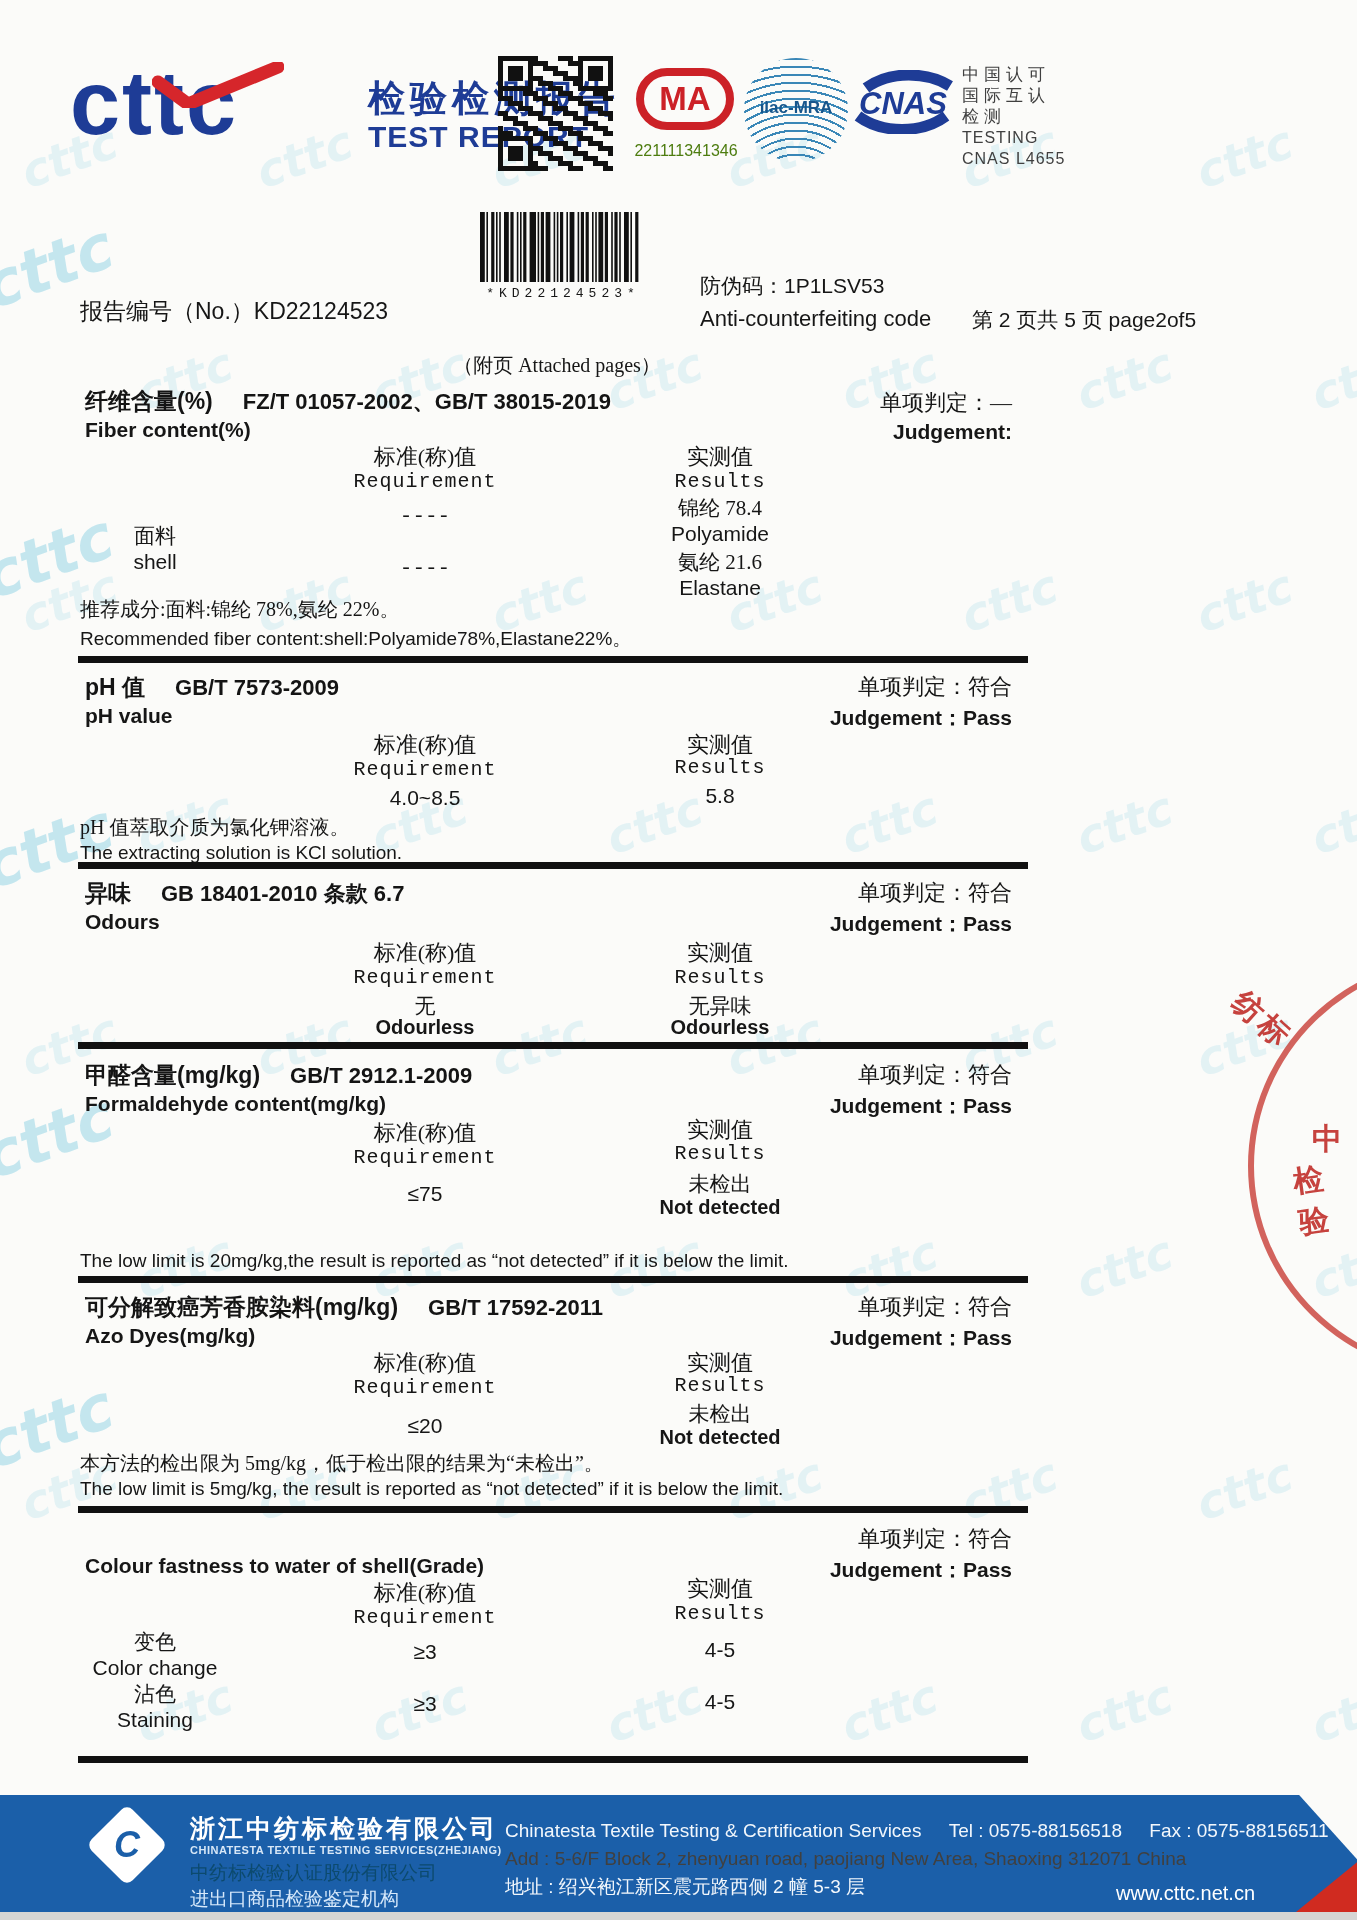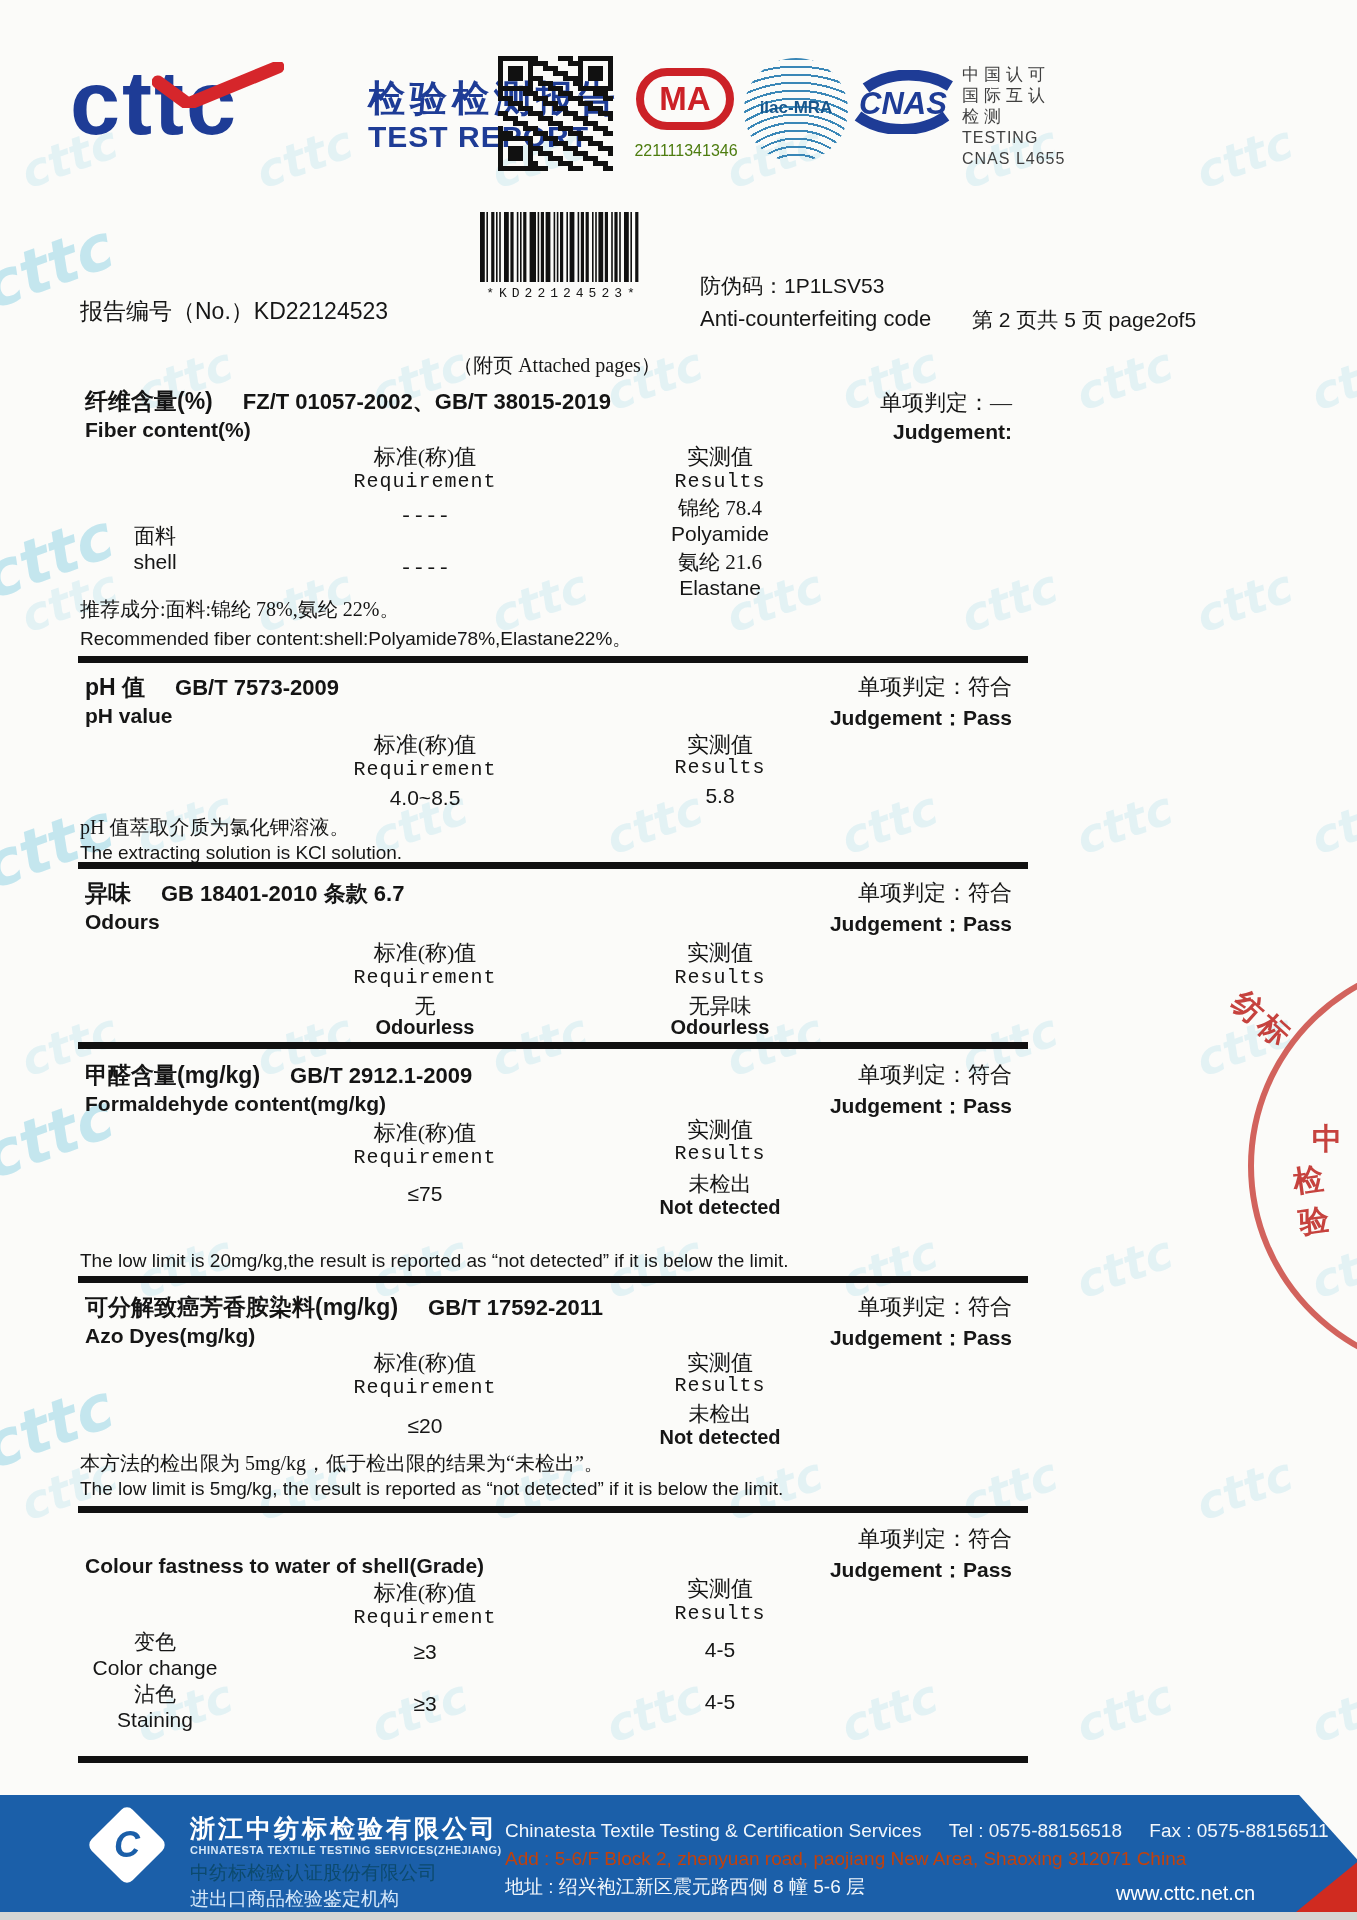--- a/index.html
+++ b/index.html
@@ -563,16 +563,16 @@
   <div class="abs b" style="left:190px;top:1812px;font-size:25px;color:#ffffff;letter-spacing:3px">浙江中纺标检验有限公司</div>
   <div class="abs b" style="left:190px;top:1844px;font-size:11px;color:#d7e7f7;letter-spacing:0.5px">CHINATESTA TEXTILE TESTING SERVICES(ZHEJIANG)</div>
   <div class="abs" style="left:190px;top:1860px;font-size:19px;color:#0c4a6e">中纺标检验认证股份有限公司</div>
   <div class="abs" style="left:190px;top:1886px;font-size:19px;color:#d7e9fb">进出口商品检验鉴定机构</div>
 
   <div class="abs" style="left:505px;top:1820px;font-size:19px;color:#f2f7fc;white-space:nowrap">
     <span>Chinatesta Textile Testing &amp; Certification Services</span>
     <span style="margin-left:22px">Tel : 0575-88156518</span>
     <span style="margin-left:22px">Fax : 0575-88156511</span>
   </div>
-  <div class="abs" style="left:505px;top:1848px;font-size:19px;color:#c2410c">Add : 5-6/F Block 2, zhenyuan road, paojiang New Area, Shaoxing 312071 China</div>
-  <div class="abs" style="left:505px;top:1874px;font-size:19px;color:#f2f7fc">地址 : 绍兴袍江新区震元路西侧 8 幢 5-6 层</div>
+  <div class="abs" style="left:505px;top:1848px;font-size:19px;color:#404040">Add : 5-6/F Block 2, zhenyuan road, paojiang New Area, Shaoxing 312071 China</div>
+  <div class="abs" style="left:505px;top:1874px;font-size:19px;color:#f2f7fc">地址 : 绍兴袍江新区震元路西侧 2 幢 5-3 层</div>
   <div class="abs" style="left:995px;top:1882px;width:260px;text-align:right;font-size:20px;color:#ffffff">www.cttc.net.cn</div>
 </div>
 
 </body></html>

